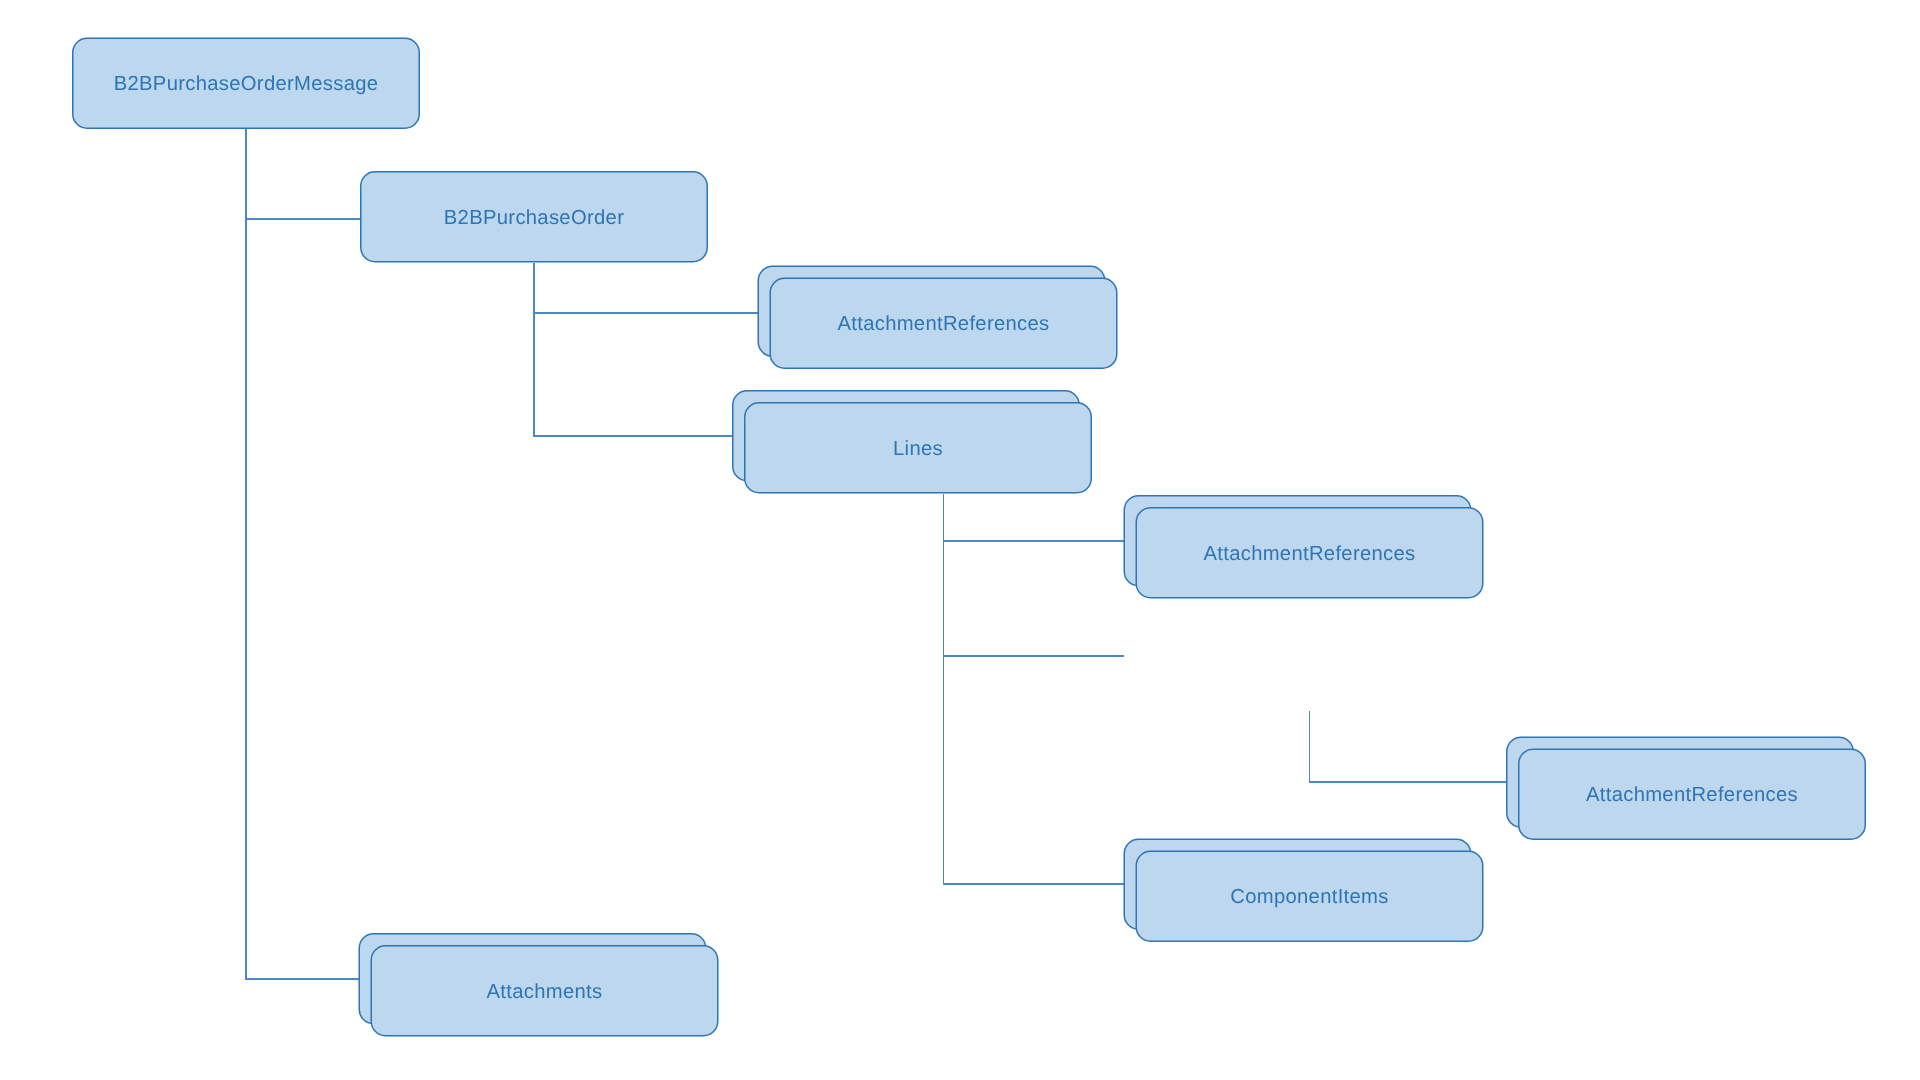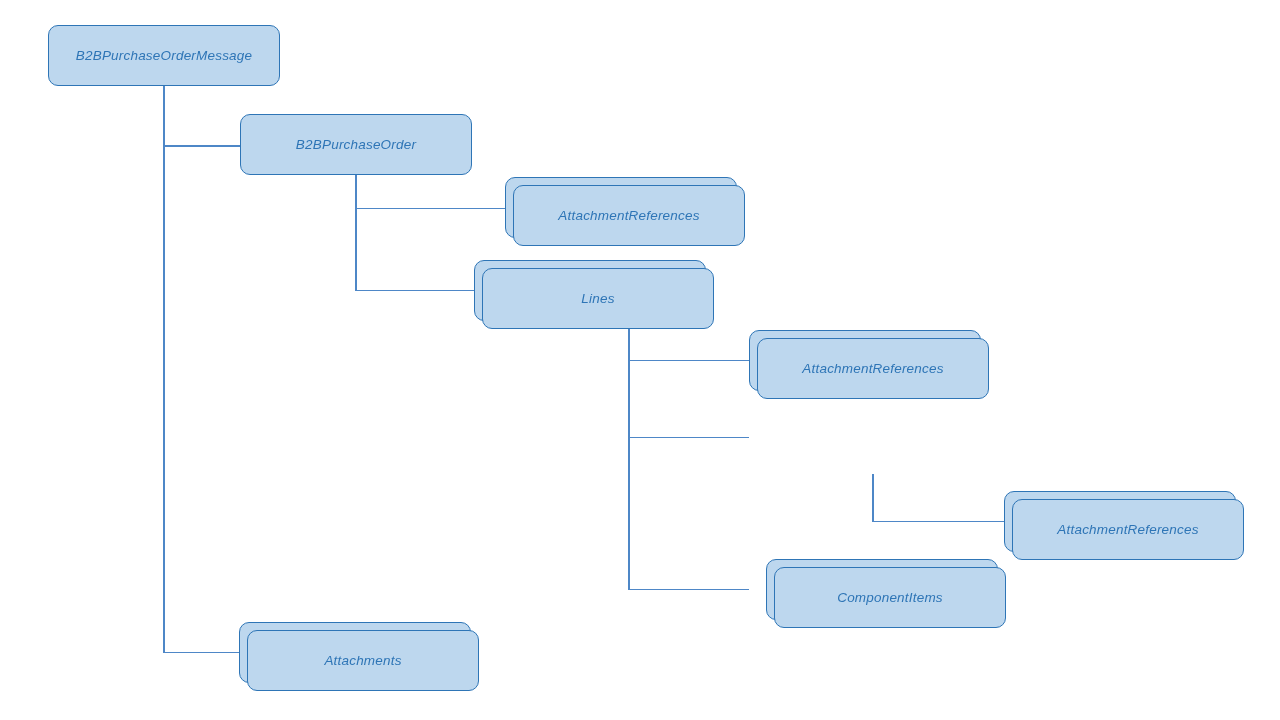--- a/index.html
+++ b/index.html
@@ -1,43 +1,43 @@
 <!DOCTYPE html>
 <html style="--fill: #BDD7EE; --border: #2E75B6; --text: #2E75B6; --connector: #4E87C7; --background: #FFFFFF;"><head>
 <meta charset="utf-8">
 <style>
   html,body{margin:0;padding:0;background:#fff;}
   body{width:1280px;height:720px;overflow:hidden;font-family:"Liberation Sans",sans-serif;}
   .canvas{position:relative;width:1280px;height:720px;background:var(--background,#fff);}
   svg.connectors{position:absolute;left:0;top:0;z-index:0;}
   svg.connectors path{stroke:var(--connector,#4E87C7);stroke-width:1.2;fill:none;}
-  .node{position:absolute;width:188px;height:61px;z-index:1;font-style:italic;}
+  .node{position:absolute;width:188px;height:61px;z-index:1;}
   .node .back,.node .front{
     position:absolute;width:232px;height:61px;box-sizing:border-box;
     background:var(--fill,#BDD7EE);
     border:1.5px solid var(--border,#2E75B6);
     border-radius:10px;
   }
   .node .back{left:-8px;top:-8px;}
   .node .front{left:0;top:0;display:flex;align-items:center;justify-content:center;}
   .node .label{
     color:var(--text,#2E75B6);
     font-size:13.5px;
     letter-spacing:.2px;
     white-space:nowrap;
   }
   
   .n0{left:48px;top:25px;}
   .n1{left:240px;top:114px;padding-left:32px;}
   .n2{left:513px;top:185px;}
-  .n3{left:482px;top:268px;text-align:right;}
+  .n3{left:496px;top:268px;text-align:right;}
   .n4{left:757px;top:338px;}
   .n5{left:757px;top:413px;}
   .n6{left:1012px;top:499px;}
-  .n7{left:757px;top:567px;margin-left:17px;}
+  .n7{left:757px;top:567px;}
   .n8{left:247px;top:630px;padding-left:17px;}
 </style>
 </head>
 <body>
 
 <div class="canvas">
 
   <svg class="connectors" width="1280" height="720" shape-rendering="crispEdges">
     <path d="M164 86 L164 652.5 L239 652.5"></path>
     <path d="M164 146 L240 146"></path>

